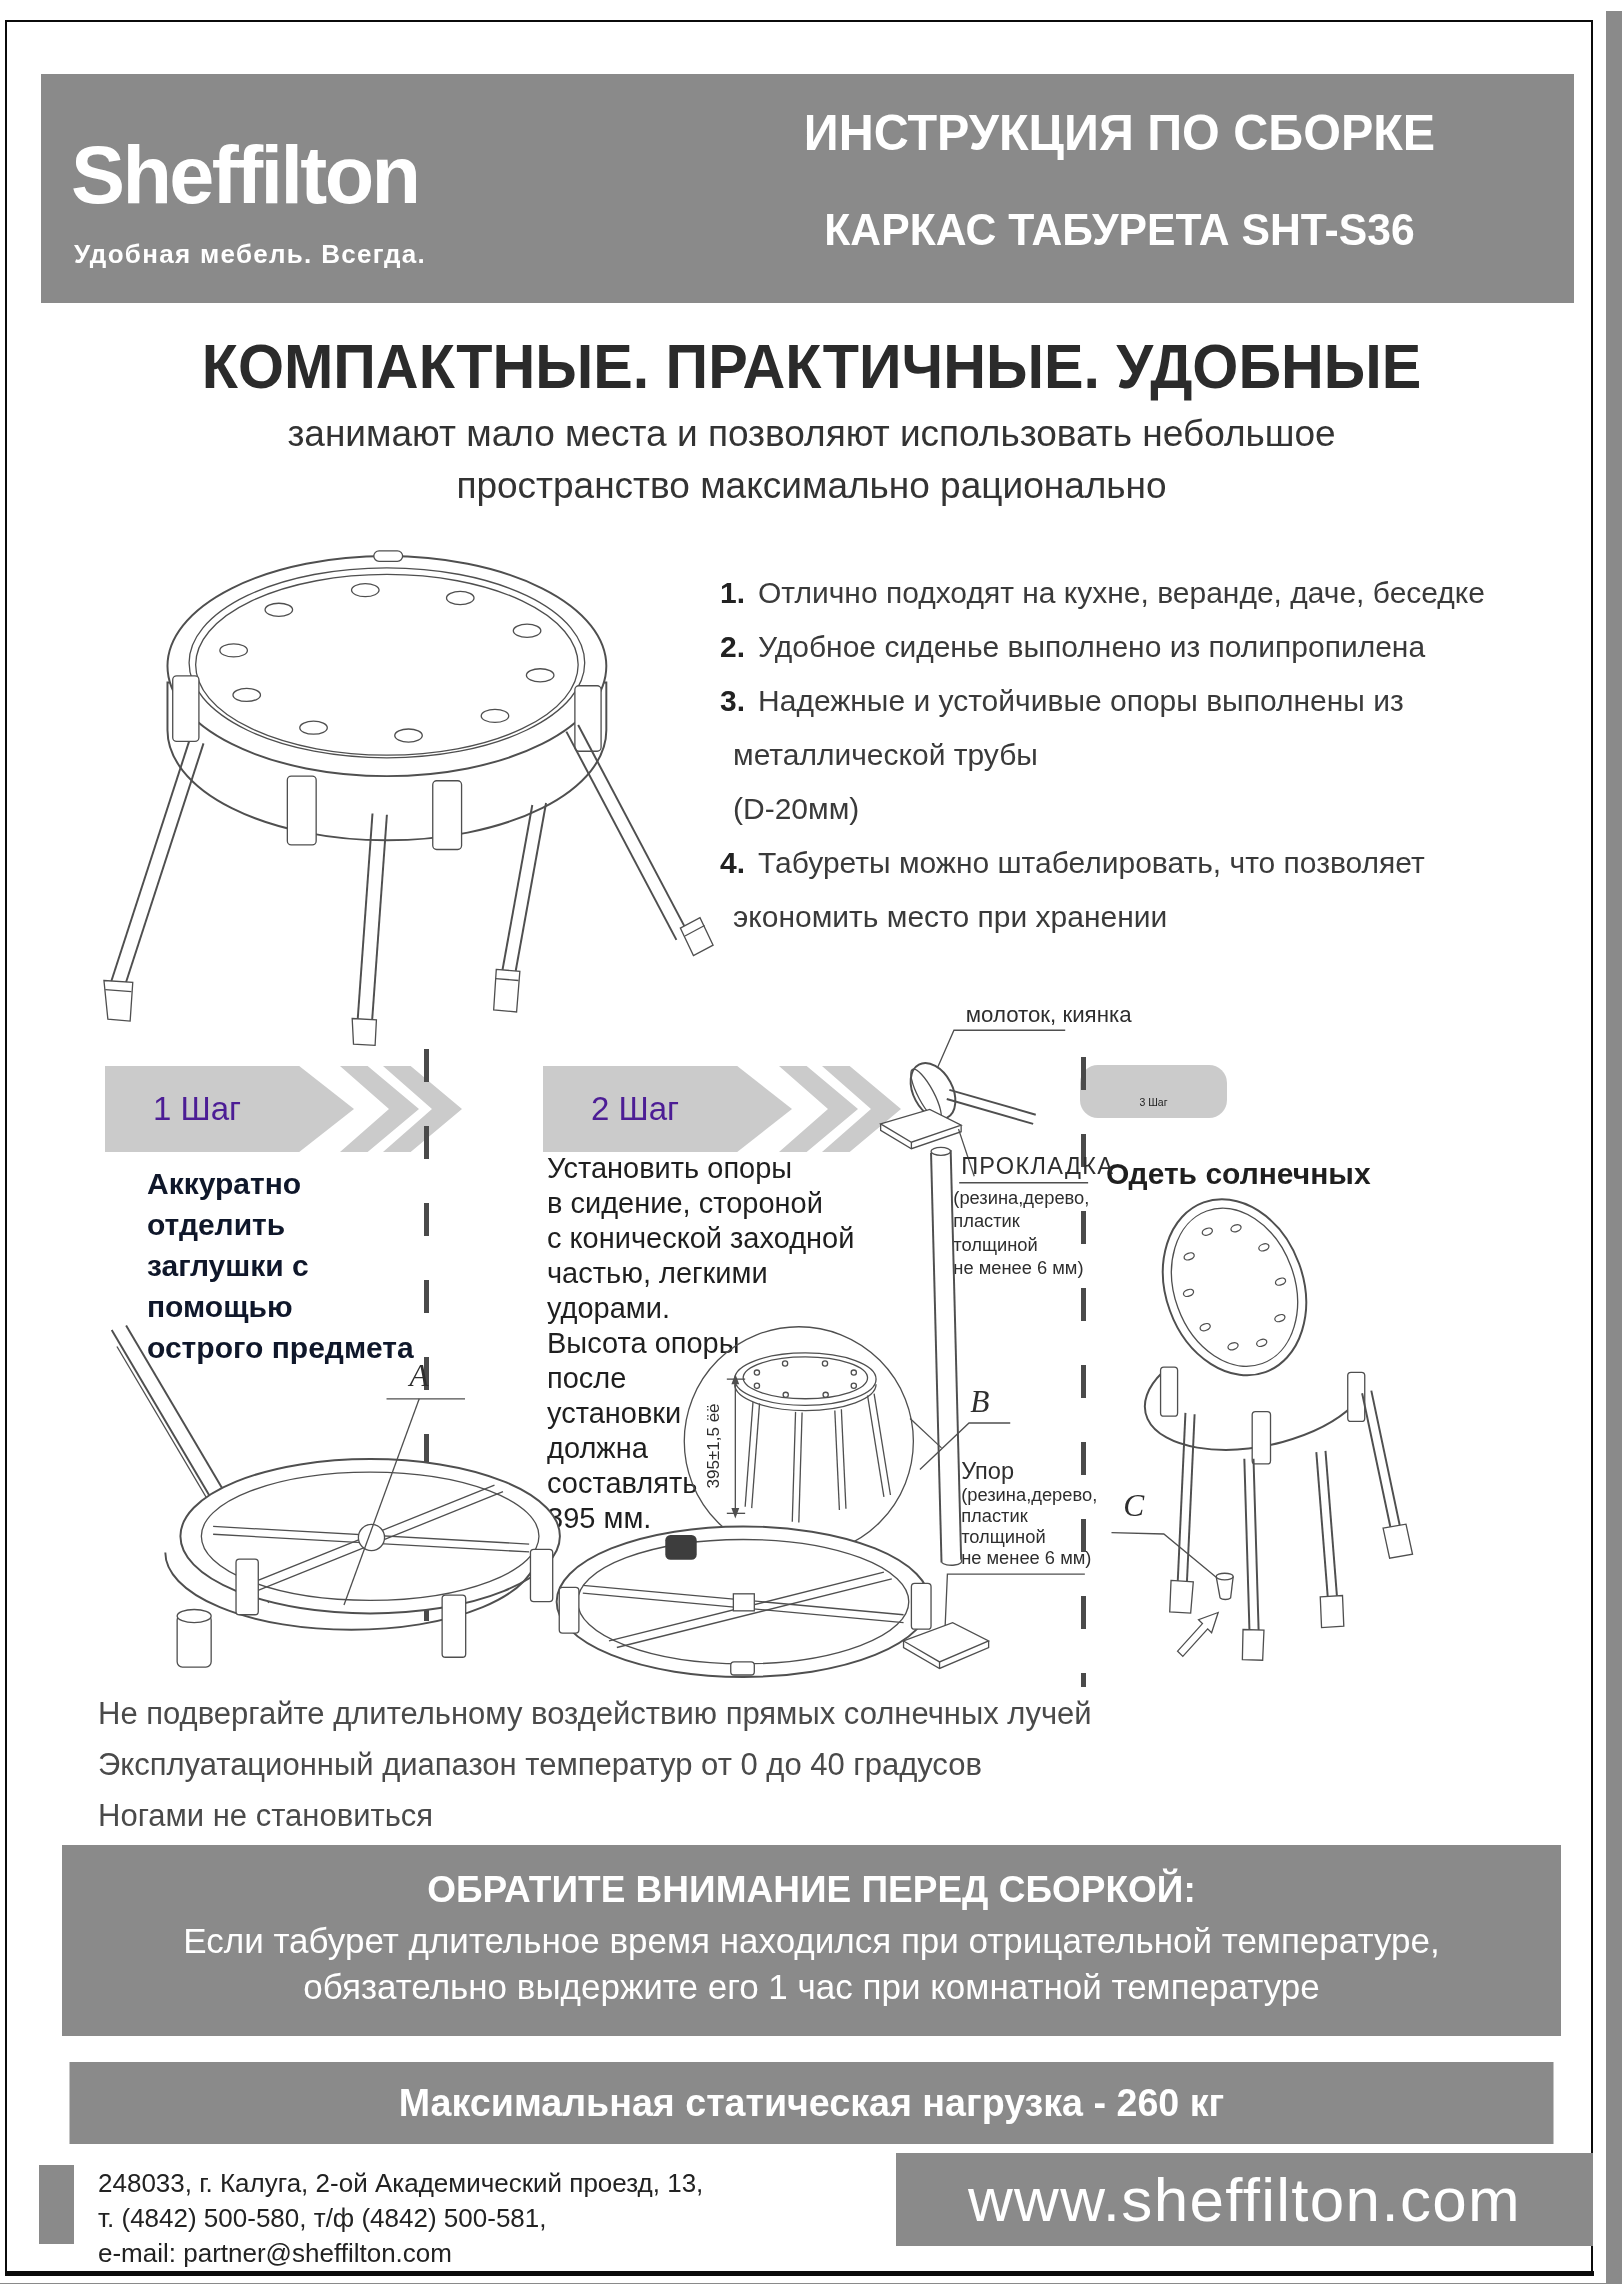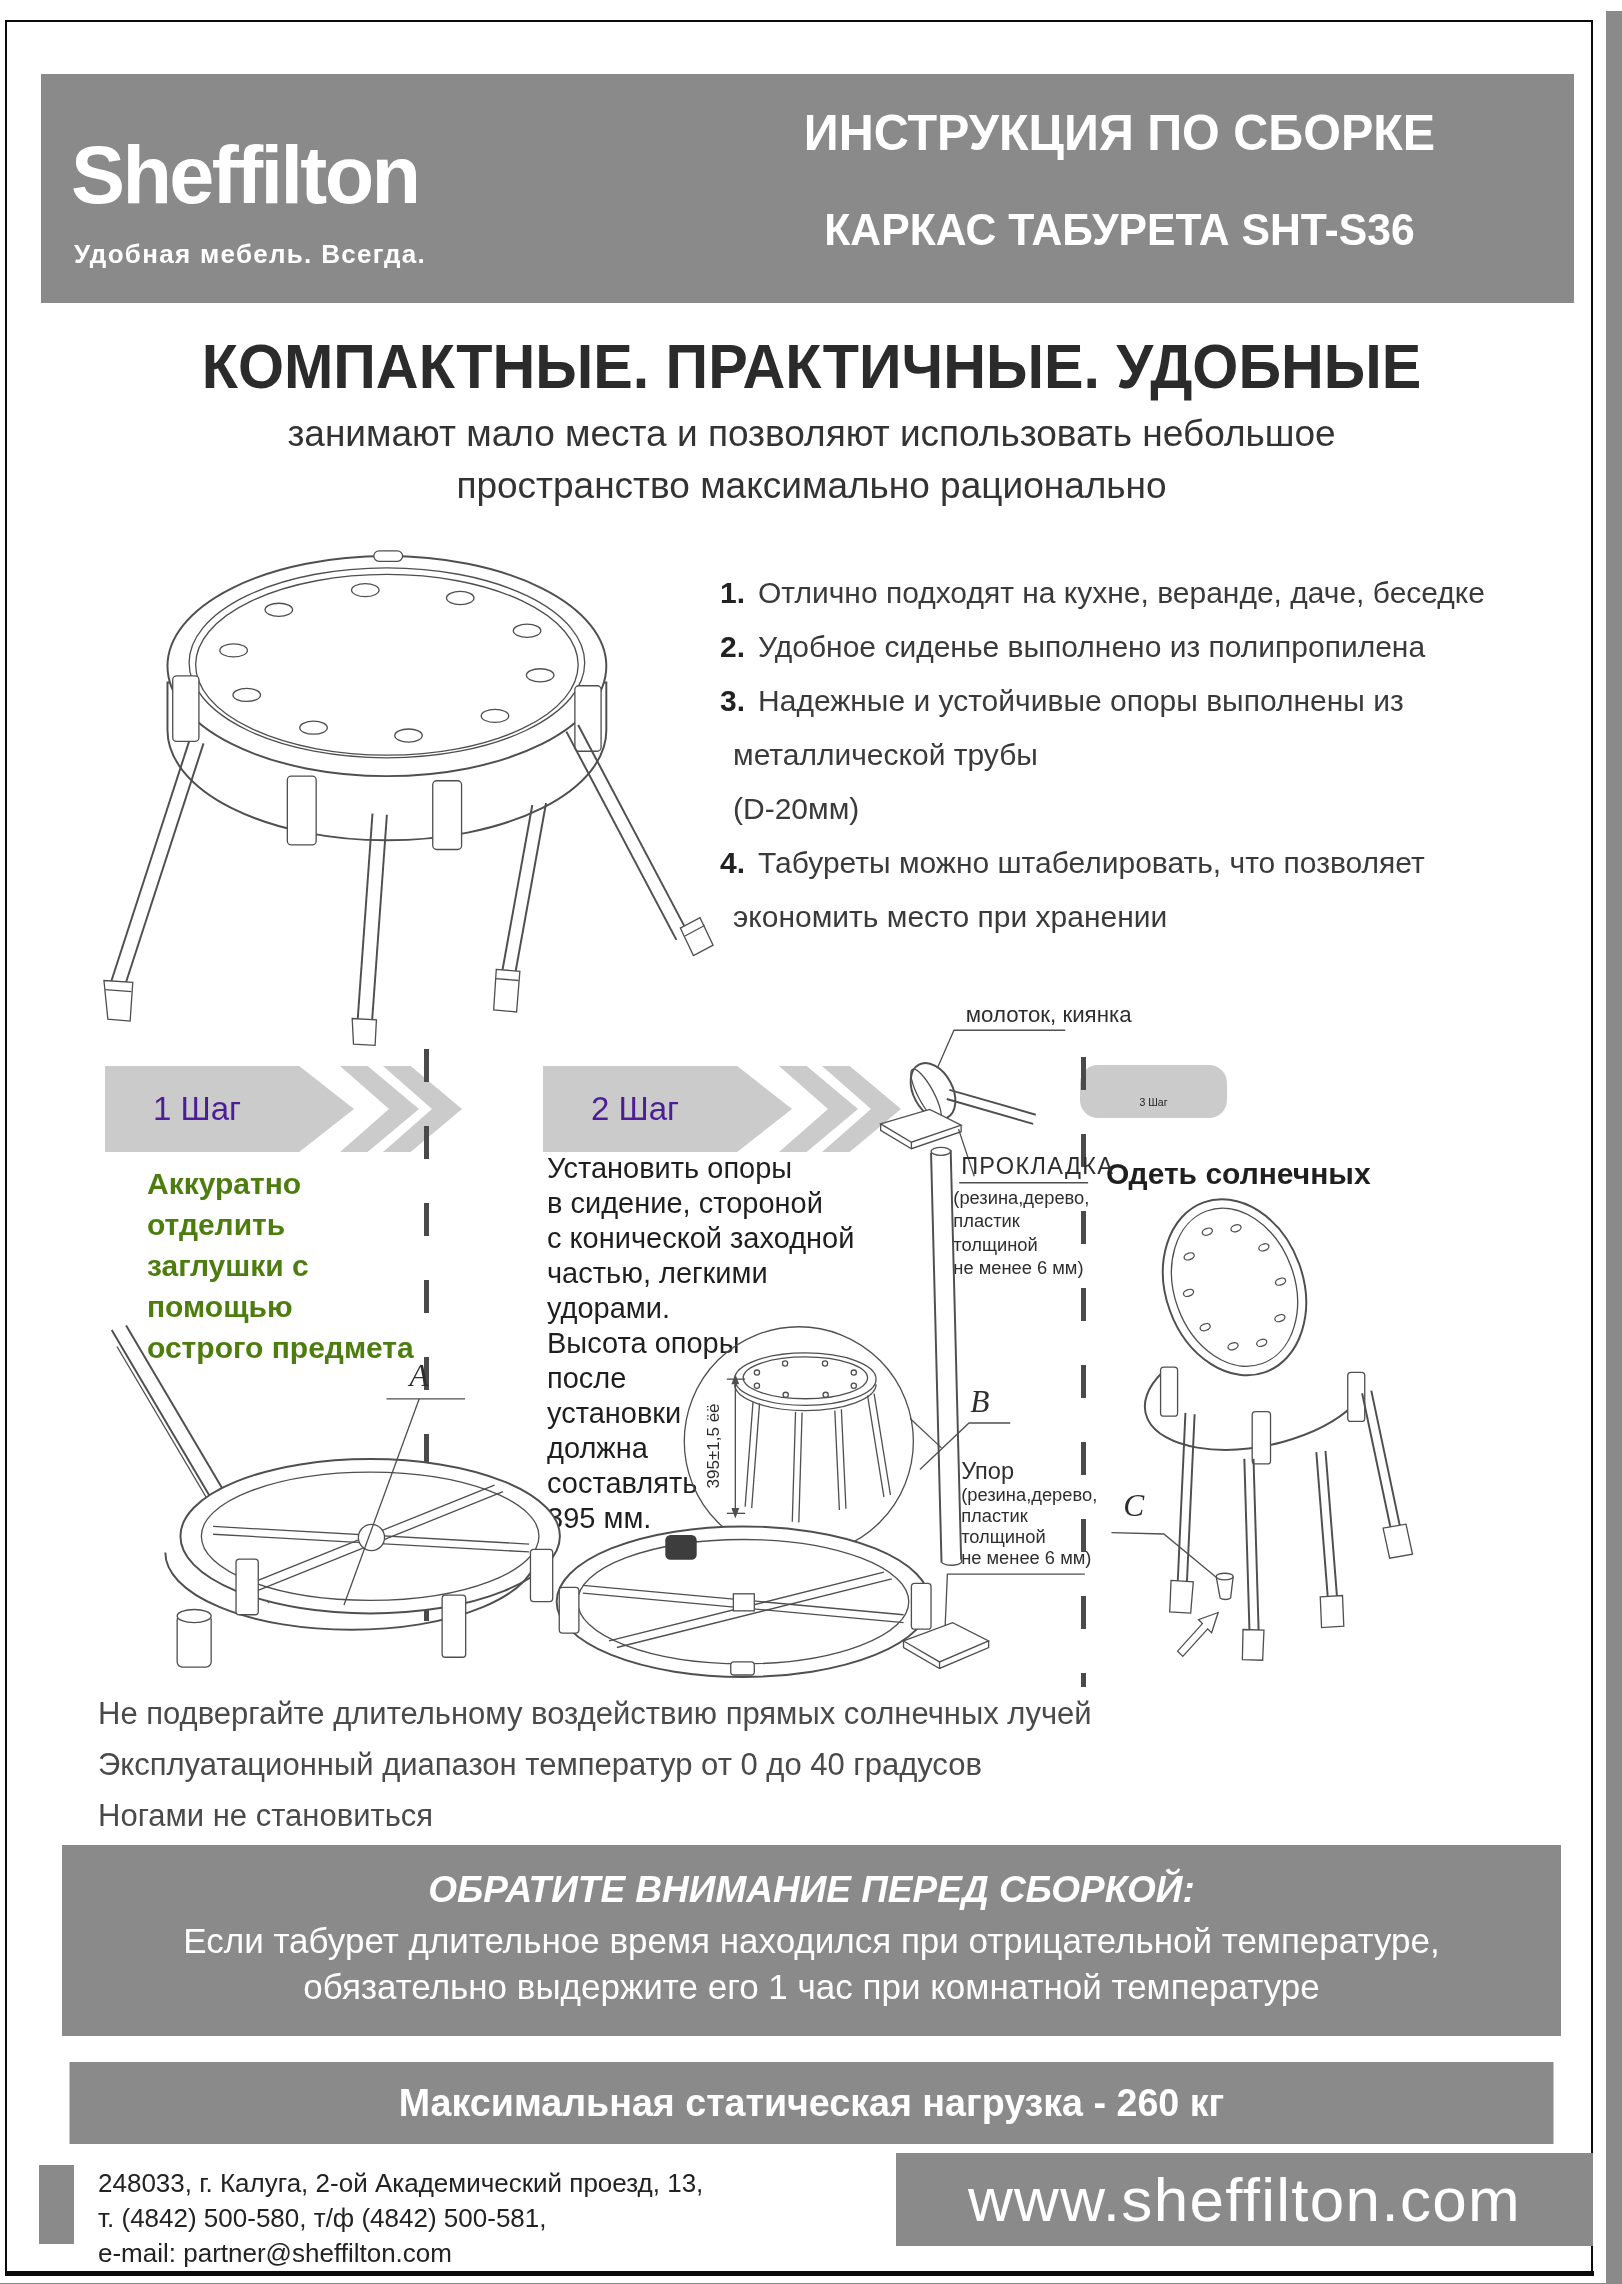--- a/index.html
+++ b/index.html
@@ -37,30 +37,30 @@
   .r3{left:1080px;top:1054px;width:147px;height:53px;line-height:75px;background:#cbcbcb;text-align:center;border-radius:18px;}
   .r3 .btxt{padding-left:0;}
   .chev{background:#cbcbcb;clip-path:polygon(0 0,35% 0,100% 50%,35% 100%,0 100%,62% 50%);width:79px;height:86px;top:1055px;}
   .c11{left:340px;} .c12{left:383px;}
   .c21{left:779px;} .c22{left:822px;}
 
   .dash{width:4.6px;background:repeating-linear-gradient(to bottom,#4a4a4a 0 33px,transparent 33px 77px);}
   .d1{left:424px;top:1038px;height:612px;}
   .d2{left:1081px;top:1046px;height:630px;}
 
-  .s1text{left:147px;top:1152px;width:281px;font-size:30px;font-weight:bold;color:#4d7c0f;line-height:41px;}
+  .s1text{left:147px;top:1152px;width:281px;font-size:30px;font-weight:bold;color:#0f172a;line-height:41px;}
   .s2text{left:547px;top:1140px;width:314px;font-size:29px;color:#1f1f1f;line-height:35px;}
   .s3text{left:1106px;top:1146px;width:275px;font-size:30px;font-weight:bold;color:#1f1f1f;}
 
   
   .warnings{left:98px;top:1677px;width:1375px;font-size:31px;color:#4a4a4a;line-height:51px;}
 
   
   .notice{left:62px;top:1834px;width:1499px;height:191px;background:#8a8a8a;color:#fff;text-align:center;}
-  .ntitle{margin-top:23.6px;font-size:37px;font-weight:bold;font-style:italic;}
+  .ntitle{margin-top:23.6px;font-size:37px;font-weight:bold;}
   .nbody{font-size:35px;margin-top:7.9px;line-height:46px;}
   .loadbar{left:62px;top:2051px;width:1499px;height:82px;background:#8a8a8a;color:#fff;text-align:center;
            font-size:38px;font-weight:bold;line-height:82px;transform:scaleX(.99);}
 
   
   .ftab{left:39px;top:2154px;width:35px;height:79px;background:#8a8a8a;}
   .address{left:98px;top:2155px;width:720px;font-size:26px;color:#222;line-height:35px;}
   .webbox{left:896px;top:2142px;width:697px;height:93px;background:#8a8a8a;color:#fff;text-align:center;
           font-size:62px;line-height:93px;letter-spacing:1.3px;}
 

